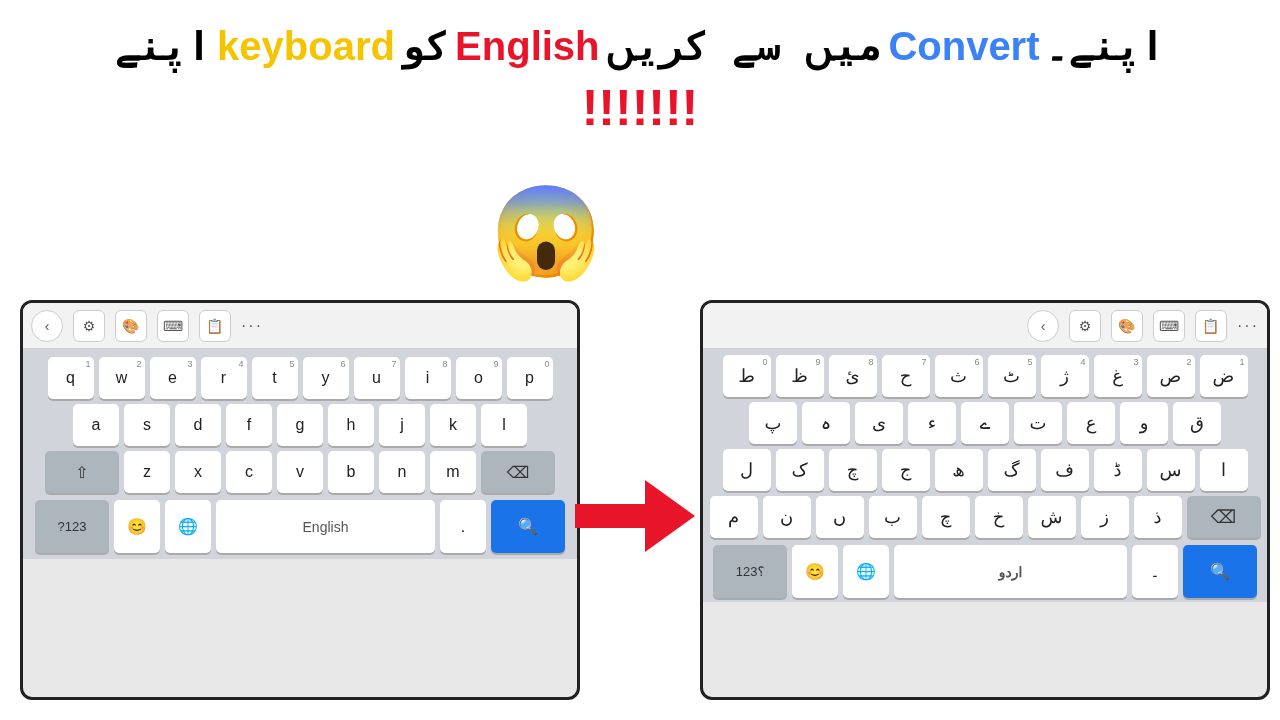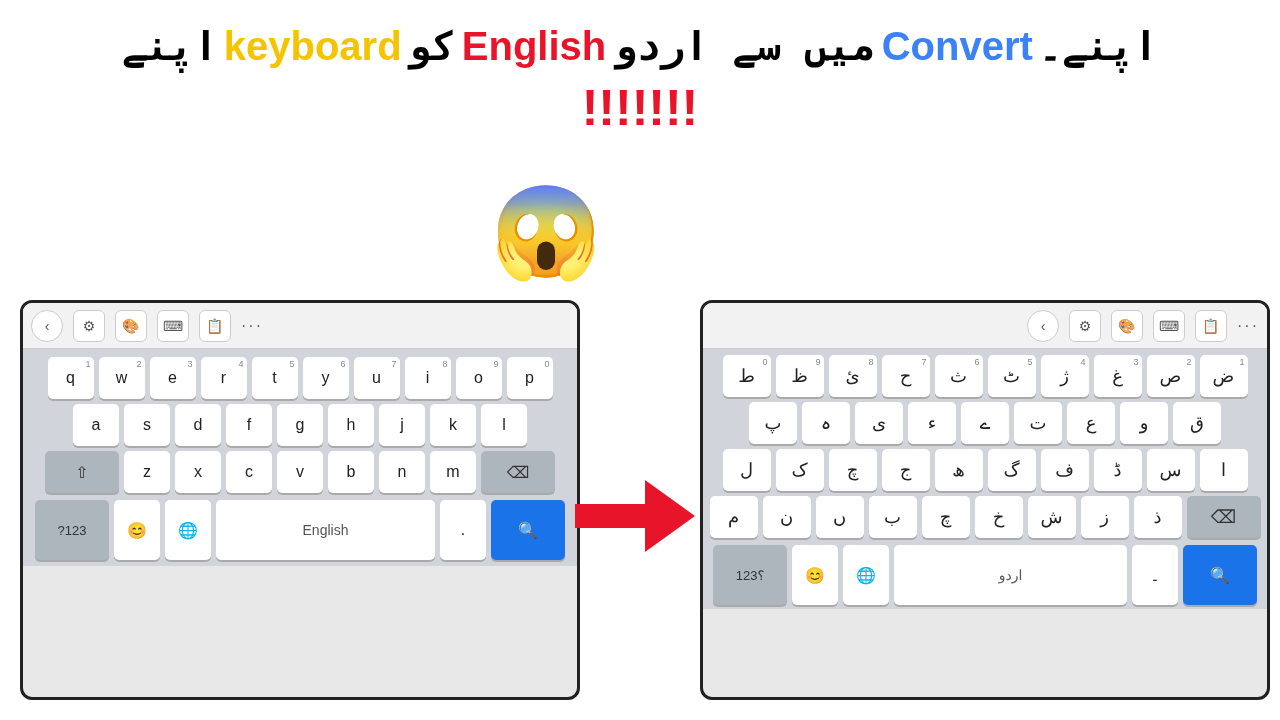--- a/index.html
+++ b/index.html
@@ -171,21 +171,21 @@
       border-radius: 5px;
       box-shadow: 0 2px 0 #aaa;
       display: flex;
       align-items: center;
       justify-content: center;
       font-size: 14px;
       color: #555;
       cursor: pointer;
     }
     .key-bottom {
-      height: 60px;
+      height: 53px;
     }
 
     
     .kb-bottom {
       display: flex;
       align-items: center;
       gap: 5px;
       padding: 2px 6px;
     }
 
@@ -219,21 +219,21 @@
       border-left: 50px solid #e8142a;
     }
   </style>
 </head>
 <body>
 
 <div class="title-area">
   <div style="direction:rtl; display:flex; justify-content:center; align-items:baseline; flex-wrap:wrap; gap:6px; font-size:40px; font-weight:bold;">
     <span class="title-urdu">اپنے۔</span>
     <span class="title-convert-red">Convert</span>
-    <span class="title-urdu">میں سے اردو</span>
+    <span class="title-urdu">میں سے کریں</span>
     <span class="title-english-red">English</span>
     <span class="title-urdu">کو</span>
     <span class="title-keyboard-yellow">keyboard</span>
     <span class="title-urdu">اپنے</span>
   </div>
   <span class="exclaim-red">!!!!!!!</span>
 </div>
 
 <div class="emoji-face">😱</div>
 
@@ -364,18 +364,18 @@
       <div class="key key-urdu key-urdu-sm">ش</div>
       <div class="key key-urdu key-urdu-sm">ز</div>
       <div class="key key-urdu key-urdu-sm">ذ</div>
       <div class="key key-urdu key-wide key-gray">⌫</div>
     </div>
 
     <div class="kb-bottom">
       <div class="key key-wide key-gray key-bottom" style="font-size:13px;">؟123</div>
       <div class="key key-sm key-bottom">😊</div>
       <div class="key key-sm key-bottom">🌐</div>
-      <div class="key-space key-bottom" style="direction:rtl; font-family: Arial;">اردو</div>
+      <div class="key-space key-bottom" style="direction:rtl; font-family: Arial; font-weight: bold;">اردو</div>
       <div class="key key-sm key-bottom">۔</div>
       <div class="key key-wide key-blue key-bottom">🔍</div>
     </div>
   </div>
 </div>
 
 </body></html>

